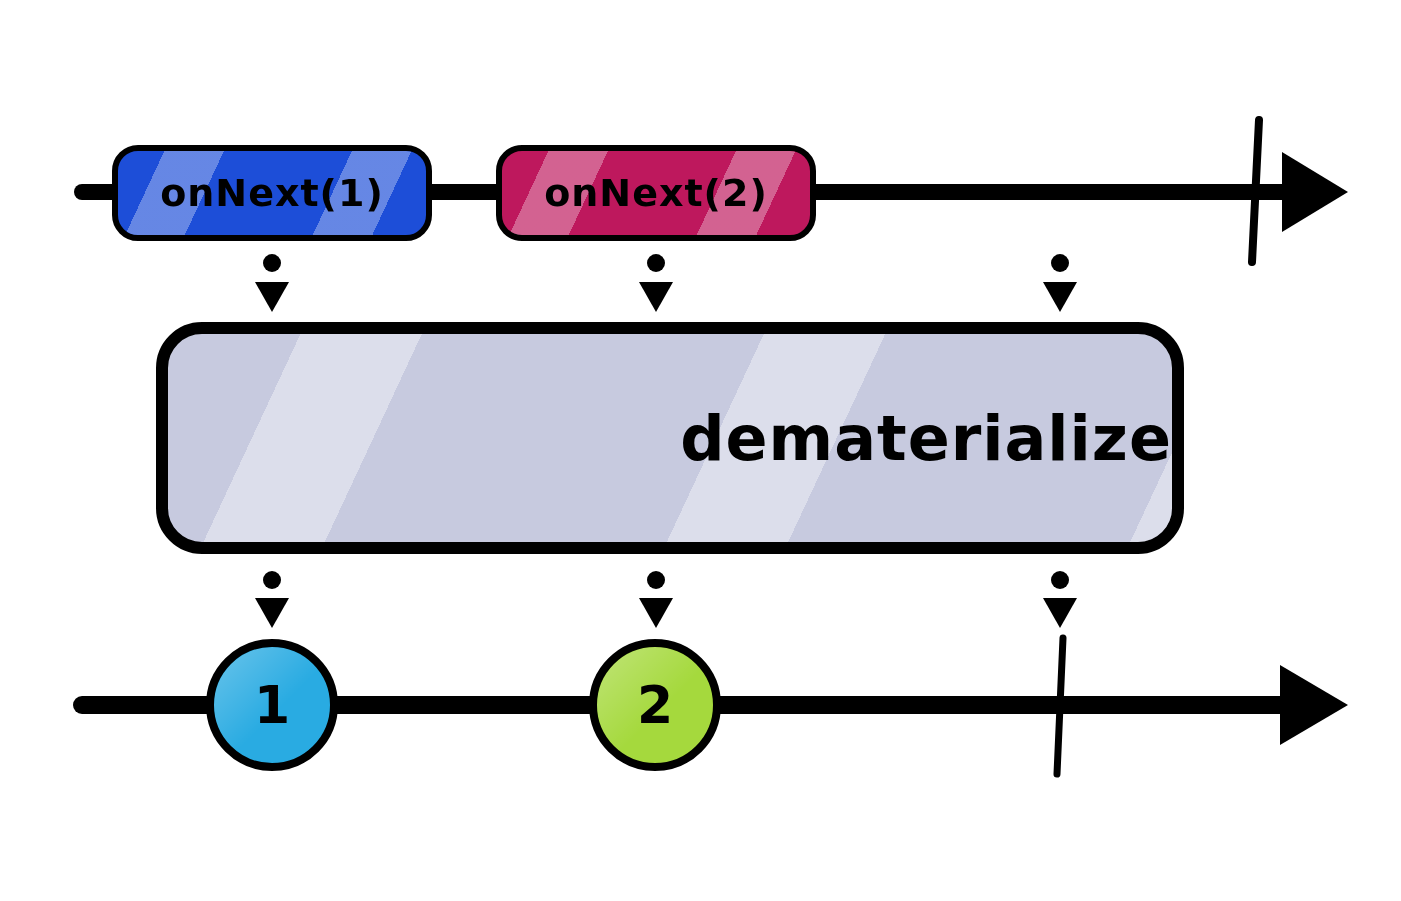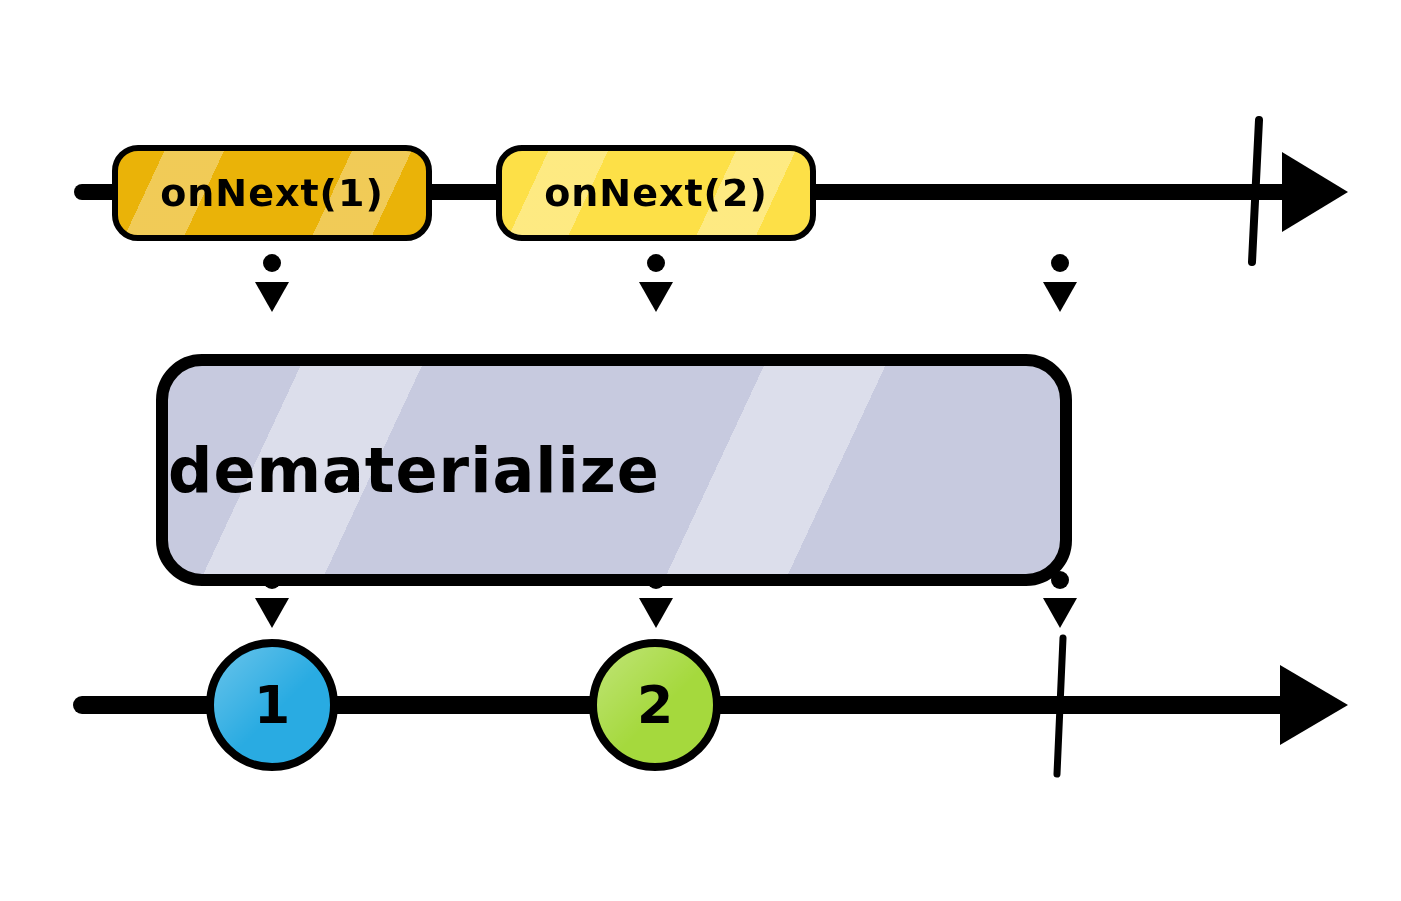--- a/index.html
+++ b/index.html
@@ -50,29 +50,28 @@
   }
   .pill-1 { left: 112px; }
   .pill-2 { left: 496px; }
   .pill-3 { left: 900px; }
 
   
   .op-box {
     position: absolute;
     left: 156px;
     top: 322px;
-    width: 916px;
+    width: 1028px;
     height: 232px;
     border: 12px solid #000;
     border-radius: 46px;
     display: flex;
     align-items: center;
-    justify-content: flex-start;
+    justify-content: flex-end;
     overflow: hidden;
-    margin-top: 32px;
   }
   .op-box::after {
     content: "";
     position: absolute;
     inset: 0;
     background: repeating-linear-gradient(115deg,
       rgba(255,255,255,0.00) 0 120px,
       rgba(255,255,255,0.38) 120px 230px,
       rgba(255,255,255,0.00) 230px 420px);
     pointer-events: none;
@@ -147,24 +146,24 @@
     <g>
       <circle cx="1060" cy="580" r="9" fill="#000"></circle>
       <polygon points="1043,598 1077,598 1060,628" fill="#000"></polygon>
     </g>
 
     <line x1="82" y1="705" x2="1290" y2="705" stroke="#000" stroke-width="18" stroke-linecap="round"></line>
     <polygon points="1280,665 1280,745 1348,705" fill="#000"></polygon>
     <line x1="1063" y1="638" x2="1057" y2="774" stroke="#000" stroke-width="7" stroke-linecap="round"></line>
   </svg>
 
-  <div class="pill pill-1" style="background-color: #eab308;">
+  <div class="pill pill-1" style="background-color: #1d4ed8;">
     <span class="pill-label">onNext(1)</span>
   </div>
-  <div class="pill pill-2" style="background-color: #fde047;">
+  <div class="pill pill-2" style="background-color: #be185d;">
     <span class="pill-label">onNext(2)</span>
   </div>
 
   <div class="op-box" style="background-color: rgb(199, 202, 223);">
     <span class="op-label">dematerialize</span>
   </div>
 
   <div class="marble marble-1" style="background-color: rgb(41, 171, 226);">
     <span class="marble-label">1</span>
   </div>

